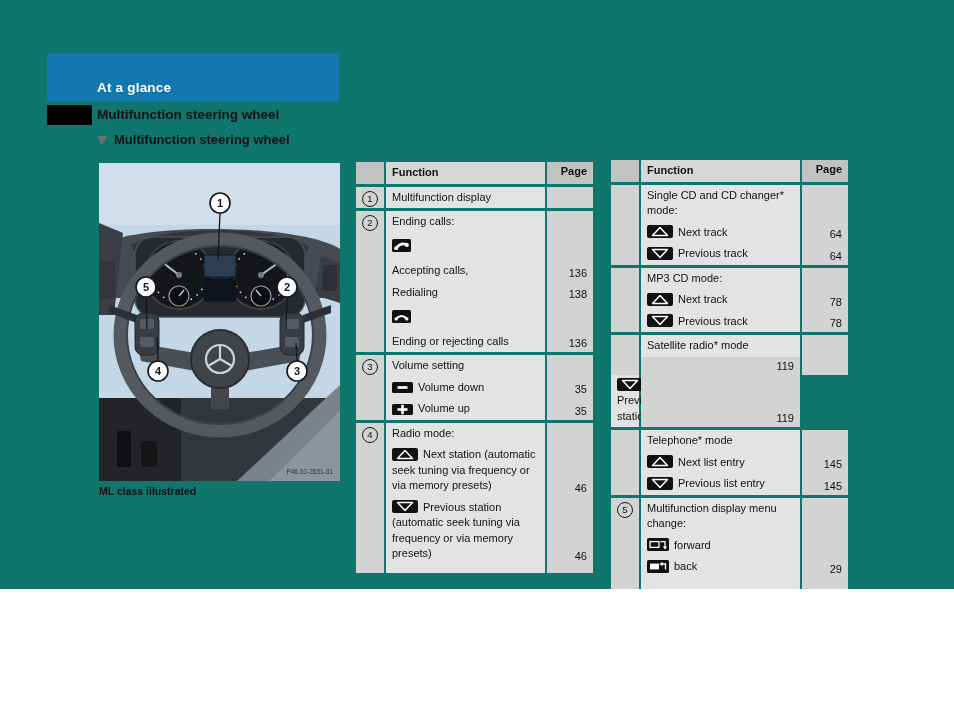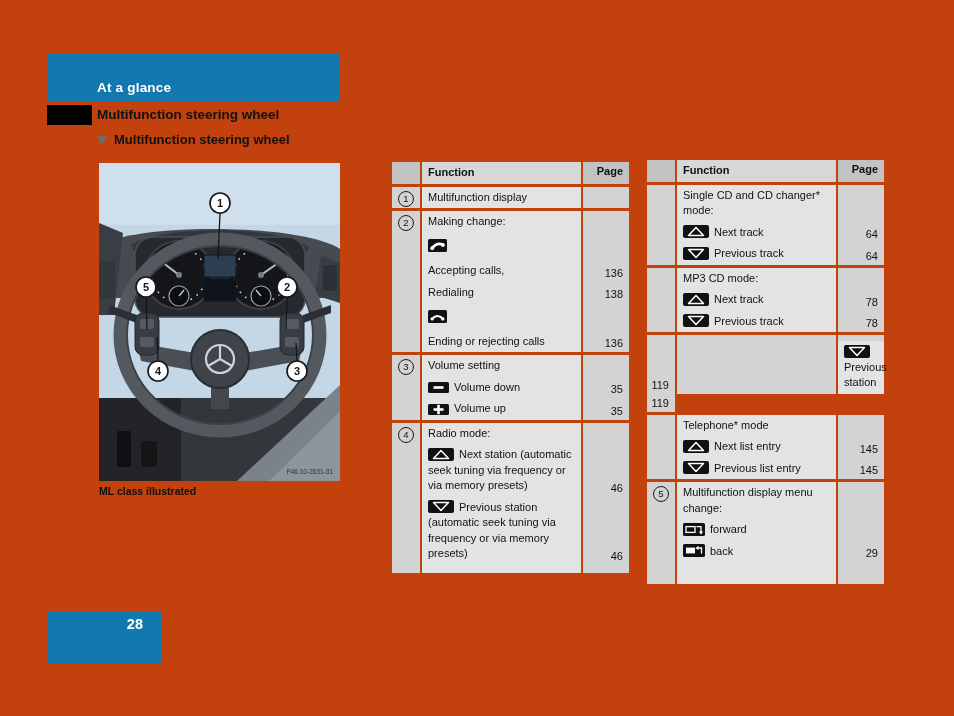--- a/index.html
+++ b/index.html
@@ -1,36 +1,36 @@
 <!DOCTYPE html>
 <html><head>
 <meta charset="utf-8">
 <style>
   html,body{margin:0;padding:0;background:#fff;}
   body{font-family:"Liberation Sans",sans-serif;color:#111;}
-  .canvas{position:relative;width:954px;height:716px;background:#c2410c;overflow:hidden;}
+  .canvas{position:relative;width:954px;height:589px;background:#0f766e;overflow:hidden;}
 
   
   .banner{position:absolute;left:47px;top:53px;width:292px;height:48px;
     background:#1478b0;display:flex;align-items:flex-end;}
   .banner-label{color:#fff;font-weight:bold;font-size:13.5px;padding:0 0 6px 50px;letter-spacing:.2px;}
   .black-marker{position:absolute;left:47px;top:105px;width:45px;height:20px;background:#000;}
   .section-title{position:absolute;left:97px;top:105px;height:20px;line-height:20px;
     font-weight:bold;font-size:13.5px;}
   .subsection{position:absolute;left:97px;top:132px;display:flex;align-items:center;gap:7px;}
   .tri-down{width:0;height:0;border-left:5.5px solid transparent;border-right:5.5px solid transparent;
     border-top:9px solid #6e6e6e;margin-top:1px;}
   .subsection-title{font-weight:bold;font-size:13px;}
 
   
   .wheel-figure{position:absolute;left:99px;top:163px;width:241px;height:318px;}
   .figure-caption{position:absolute;left:99px;top:485px;font-weight:bold;font-size:10.5px;}
 
   
-  .mtable{position:absolute;width:237px;margin-left:36px;}
+  .mtable{position:absolute;width:237px;}
   #table1{left:356px;top:162px;}
   #table2{left:611px;top:160px;}
   .group{display:grid;grid-template-columns:28px 159px 46px;column-gap:2px;}
   .group + .group{margin-top:3px;}
   .numcell{background:#d3d3d3;display:flex;justify-content:center;align-items:flex-start;padding-top:4px;}
   .funccell{background:#e3e3e3;font-size:11px;line-height:15.5px;padding:3px 4px 3px 6px;}
   .pagecell{background:#d3d3d3;font-size:11px;display:flex;align-items:flex-end;justify-content:flex-end;
     padding:3px 6px 3px 0;}
   .hdr .numcell,.hdr .pagecell{background:#c2c2c2;}
   .hdr .funccell{background:#d7d7d7;font-weight:bold;}
@@ -183,21 +183,21 @@
         <div class="numcell">
           <span class="circle-num">1</span>
         </div>
         <div class="funccell"><span>Multifunction display</span></div>
         <div class="pagecell"></div>
       </div>
       <div class="group">
         <div class="numcell">
           <span class="circle-num">2</span>
         </div>
-        <div class="funccell"><span>Making change:</span></div>
+        <div class="funccell"><span>Ending calls:</span></div>
         <div class="pagecell"></div>
         <div class="numcell"></div>
         <div class="funccell icon-row"><svg width="19" height="13" viewBox="0 0 19 13">
             <rect width="19" height="13" rx="1.5" fill="#111"></rect>
             <path d="M4 9.2 Q 9.3 2.6 15 5.9" stroke="#fff" stroke-width="2.6" fill="none" stroke-linecap="round"></path>
             <circle cx="4.2" cy="9.2" r="1.9" fill="#fff"></circle>
             <circle cx="14.9" cy="6" r="1.9" fill="#fff"></circle>
           </svg></div>
         <div class="pagecell"></div>
         <div class="numcell"></div>
@@ -296,20 +296,21 @@
         <div class="pagecell">78</div>
         <div class="numcell"></div>
         <div class="funccell"><svg width="26" height="13" viewBox="0 0 26 13">
             <rect width="26" height="13" rx="2" fill="#111"></rect>
             <polygon points="13,10.4 5.5,2.6 20.5,2.6" fill="#111" stroke="#fff" stroke-width="1.5" stroke-linejoin="round"></polygon>
           </svg><span>Previous track</span></div>
         <div class="pagecell">78</div>
       </div>
       <div class="group">
         <div class="numcell"></div>
+        <div class="funccell"><span>Satellite radio* mode</span></div>
         <div class="pagecell"></div>
         <div class="numcell"></div>
         <div class="pagecell">119</div>
         <div class="numcell"></div>
         <div class="funccell"><svg width="26" height="13" viewBox="0 0 26 13">
             <rect width="26" height="13" rx="2" fill="#111"></rect>
             <polygon points="13,10.4 5.5,2.6 20.5,2.6" fill="#111" stroke="#fff" stroke-width="1.5" stroke-linejoin="round"></polygon>
           </svg><span>Previous station</span></div>
         <div class="pagecell">119</div>
       </div>

